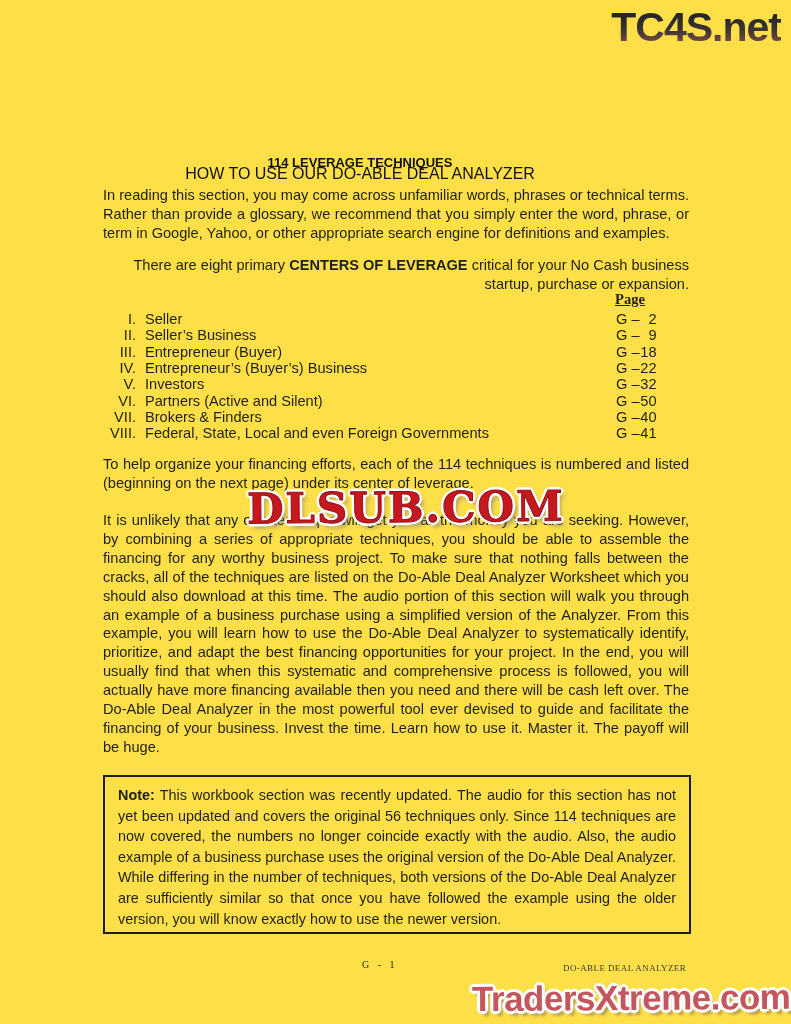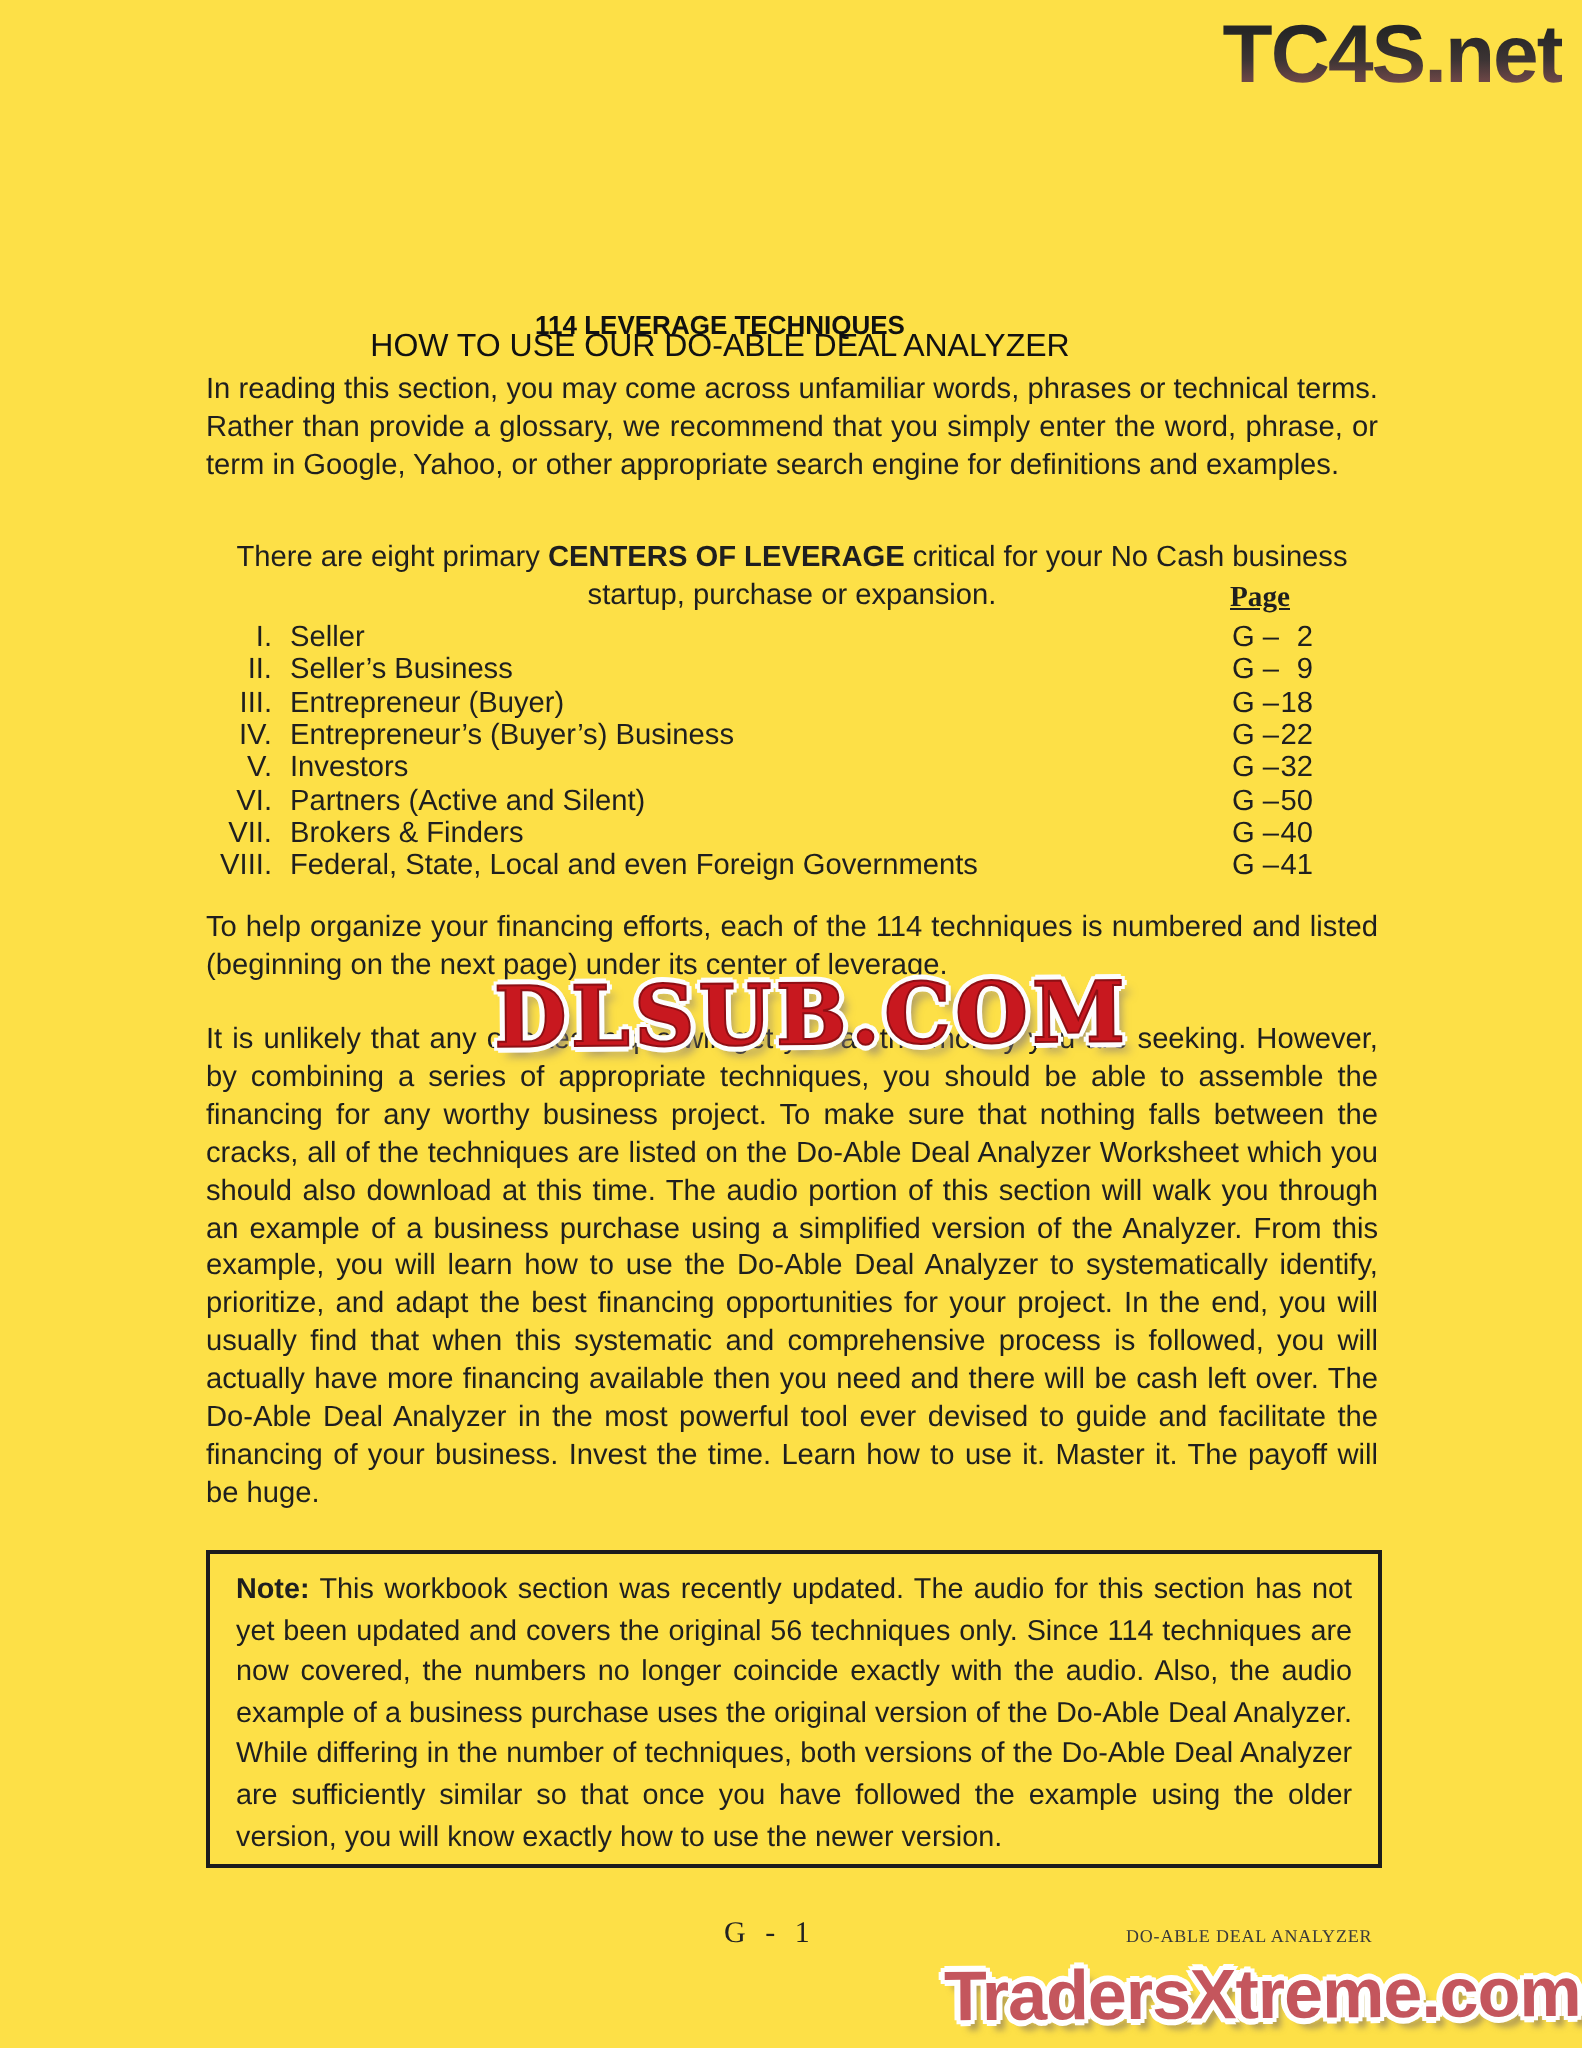--- a/index.html
+++ b/index.html
@@ -26,21 +26,21 @@
     position:absolute; top:155px; left:65px; width:590px;
     text-align:center; font-size:13px; font-weight:bold; color:#111;
   }
 
   
   .para {
     position:absolute; left:103px; width:586px;
     font-size:14.6px; line-height:18.9px; text-align:justify;
   }
   .p-intro    { top:186px; }
-  .p-leverage { top:270px; text-align:center; }
+  .p-leverage { top:256px; text-align:right; }
   .p-organize { top:455px; }
   .p-unlikely { top:511px; }
 
   .b { font-weight:bold; }
 
   
   .page-col-header {
     position:absolute; left:615px; top:291px;
     font-size:14.6px; font-weight:bold; text-decoration:underline;font-family:Liberation Serif, serif;
   }
@@ -68,21 +68,21 @@
   
   .note-box {
     position:absolute; left:103px; top:775px; width:558px;
     border:2px solid #1c1c1c; padding:8px 13px 3px 13px;
     font-size:14.4px; line-height:20.6px; text-align:justify;
   }
 
   
   .footer-page {
     position:absolute; left:362px; top:959px;
-    font-family:"Liberation Serif", serif; font-size:15px; word-spacing:6px; color:#222;
+    font-family:"Liberation Serif", serif; font-size:10px; word-spacing:6px; color:#222;
   }
   .footer-doc {
     position:absolute; left:563px; top:963px;
     font-family:"Liberation Serif", serif; font-size:9px; letter-spacing:0.4px; color:#3a3a3a;
   }
   .tx-logo {
     position:absolute; right:1px; top:978px; z-index:5;
     font-size:35px; font-weight:bold; letter-spacing:-0.5px; color:#c4565d;
     text-shadow:
       -2px -2px 0 #ffffff, 2px -2px 0 #ffffff, -2px 2px 0 #ffffff, 2px 2px 0 #ffffff,

